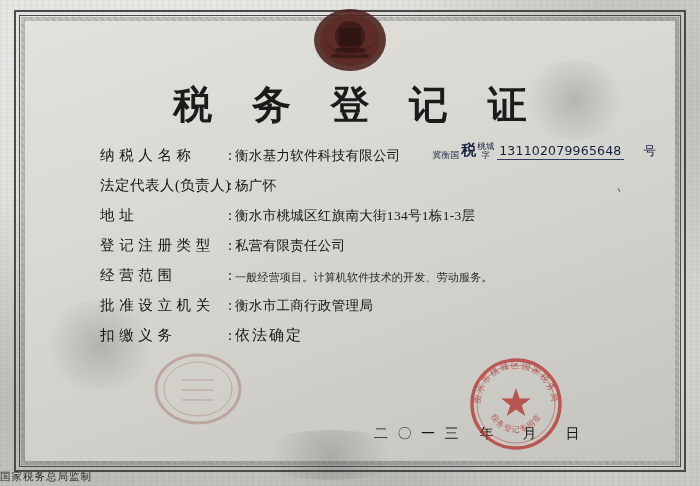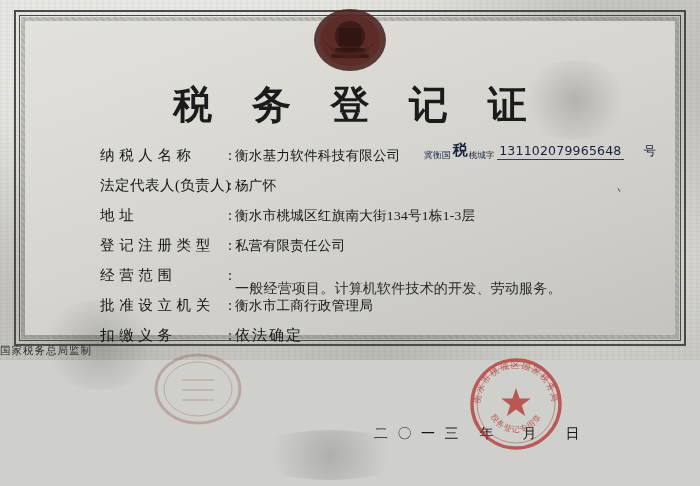--- a/index.html
+++ b/index.html
@@ -9,21 +9,21 @@
   body {
     width: 700px;
     height: 486px;
     overflow: hidden;
     font-family: "Liberation Serif", "DejaVu Serif", serif;
     background: #cfcfcb;
   }
   .certificate {
     position: relative;
     width: 700px;
-    height: 360px;
+    height: 486px;
     background:
       radial-gradient(ellipse at 30% 25%, rgba(255,255,255,0.55), rgba(255,255,255,0) 60%),
       radial-gradient(ellipse at 75% 70%, rgba(255,255,255,0.4), rgba(255,255,255,0) 55%),
       linear-gradient(160deg, #e2e1dc 0%, #d6d5cf 35%, #cbcac4 70%, #c2c1bb 100%);
     box-sizing: border-box;
   }
   
   .texture {
     position: absolute;
     inset: 0;
@@ -125,21 +125,21 @@
   }
   .serial-big {
     font-size: 15px;
     font-weight: bold;
     letter-spacing: 0px;
     margin-right: 1px;
     color: #16213f;
   }
   .serial-sub {
     display: flex;
-    flex-direction: row;
+    flex-direction: column;
     align-items: center;
     font-size: 8.5px;
     line-height: 1.05;
     margin-right: 3px;
     color: #16213f;
   }
   .serial-number {
     font-family: "DejaVu Sans", "Liberation Sans", sans-serif;
     font-size: 12.5px;
     letter-spacing: 0.2px;
@@ -179,25 +179,25 @@
     flex: 0 0 auto;
     padding-right: 3px;
   }
   .field-value {
     flex: 1;
     font-size: 13.5px;
     letter-spacing: 0.3px;
     color: #171717;
   }
   .field-value.small {
-    font-size: 14px;
+    font-size: 11px;
     letter-spacing: 0.2px;
     color: #2a2a2a;
     position: relative;
-    top: 13px;
+    top: 1px;
   }
   .field-value.strong {
     font-size: 15px;
     letter-spacing: 2px;
   }
   .sig-mark {
     font-size: 9px;
     color: #333;
     position: relative;
     top: 4px;

